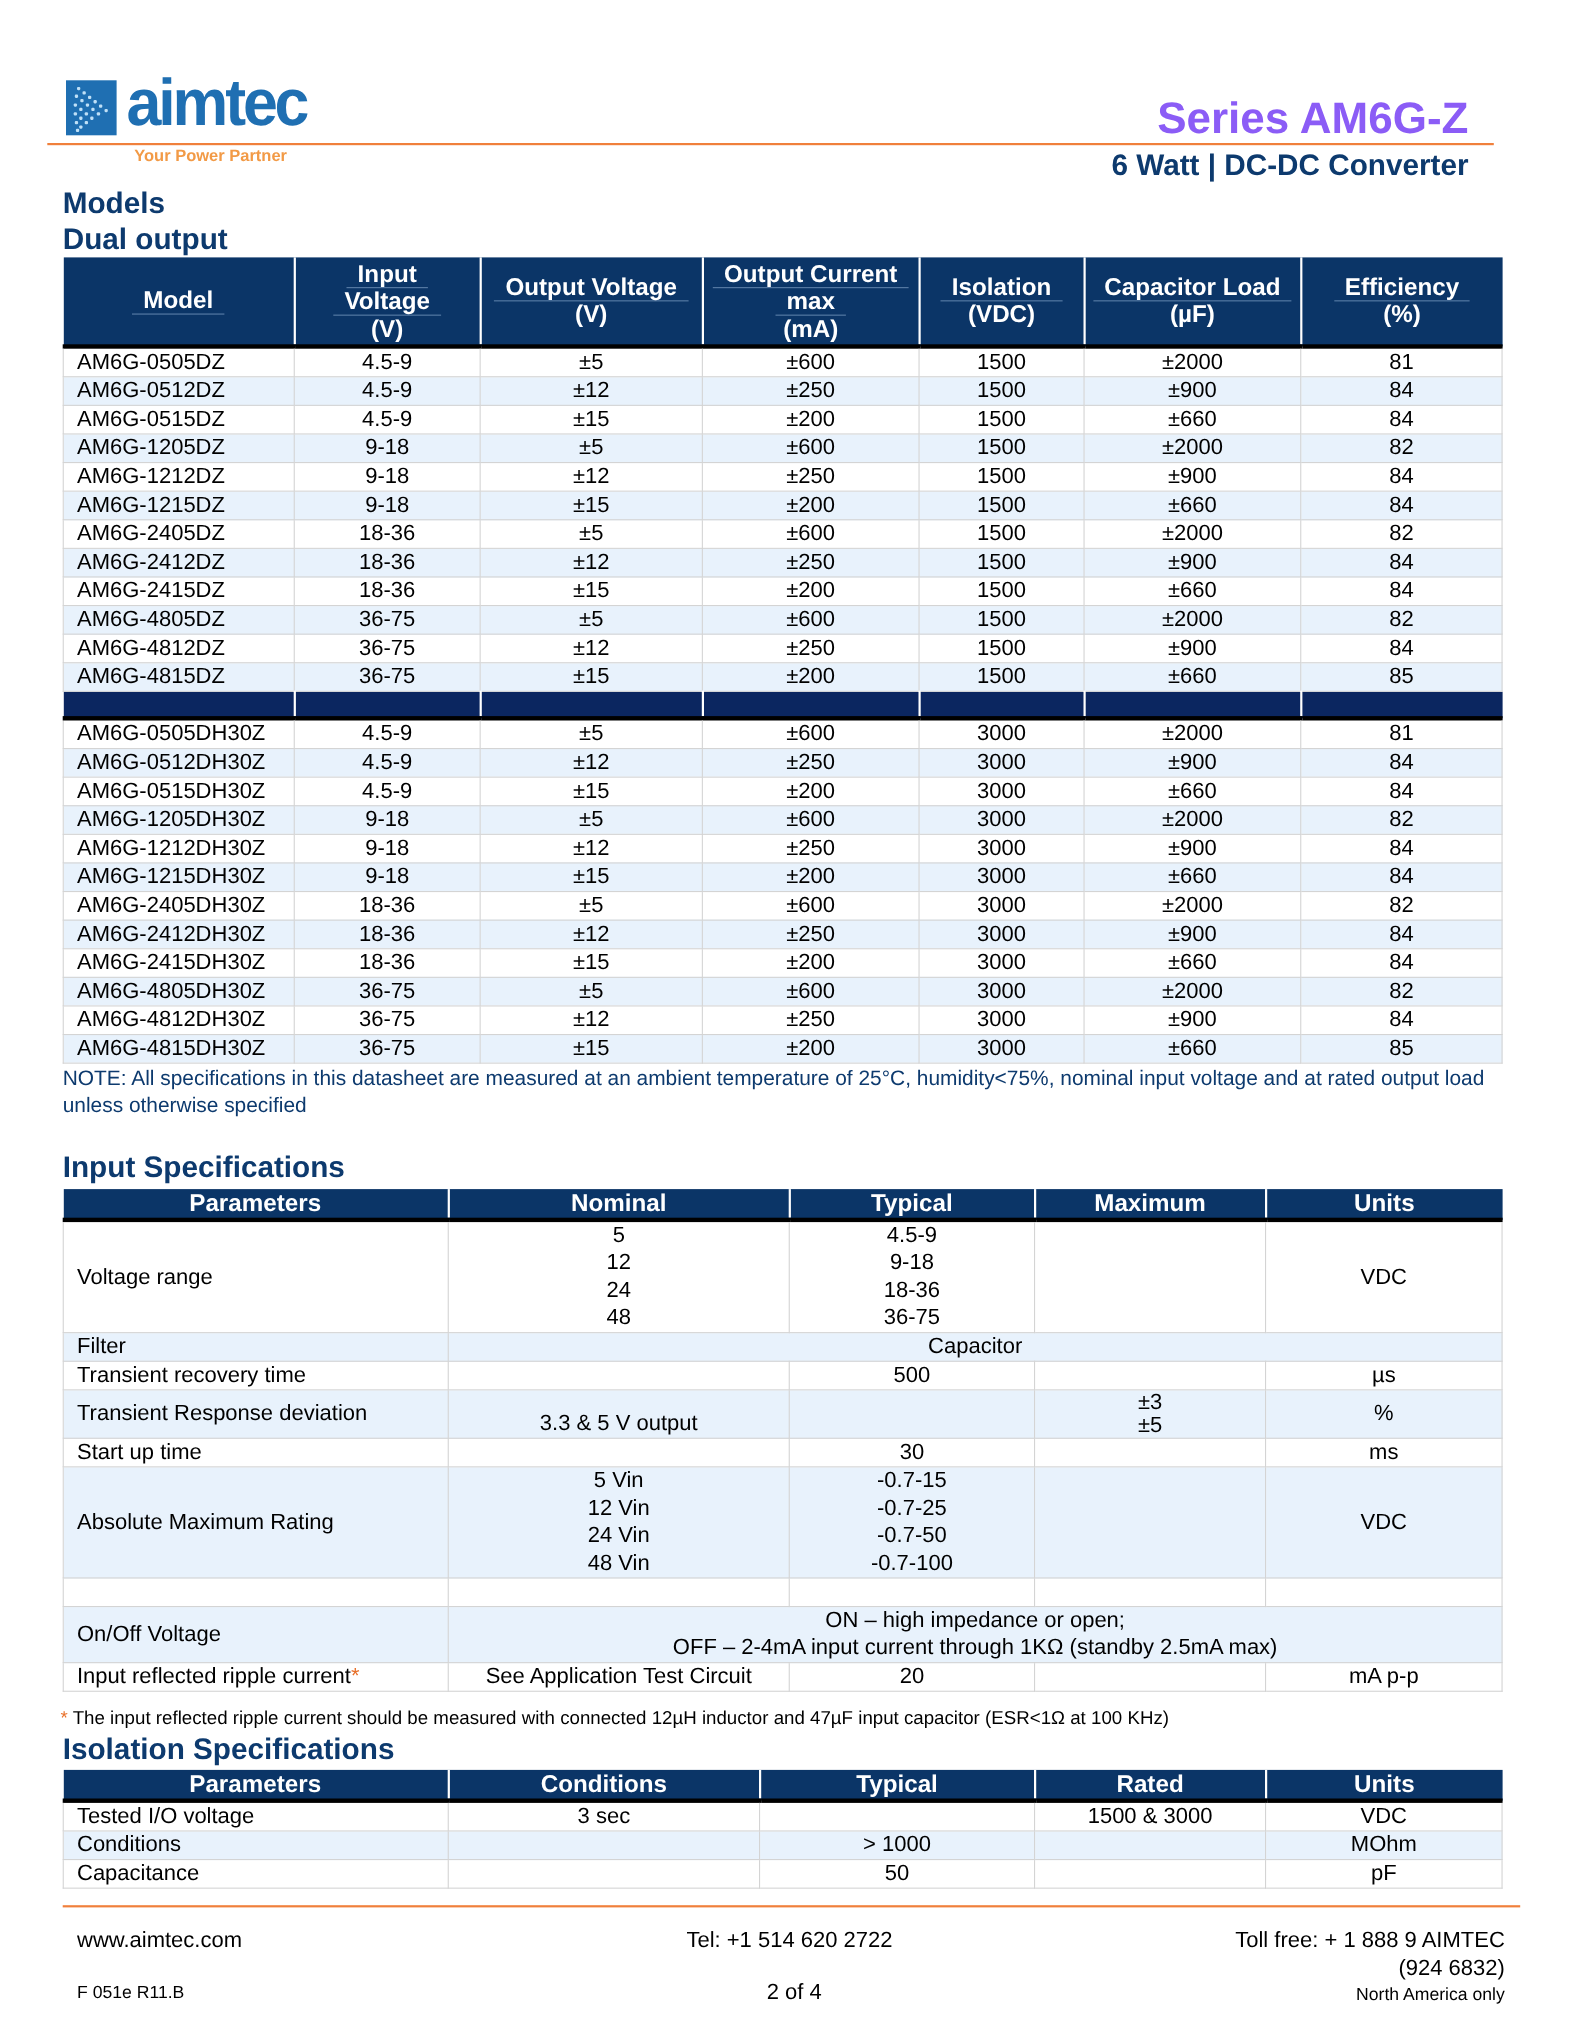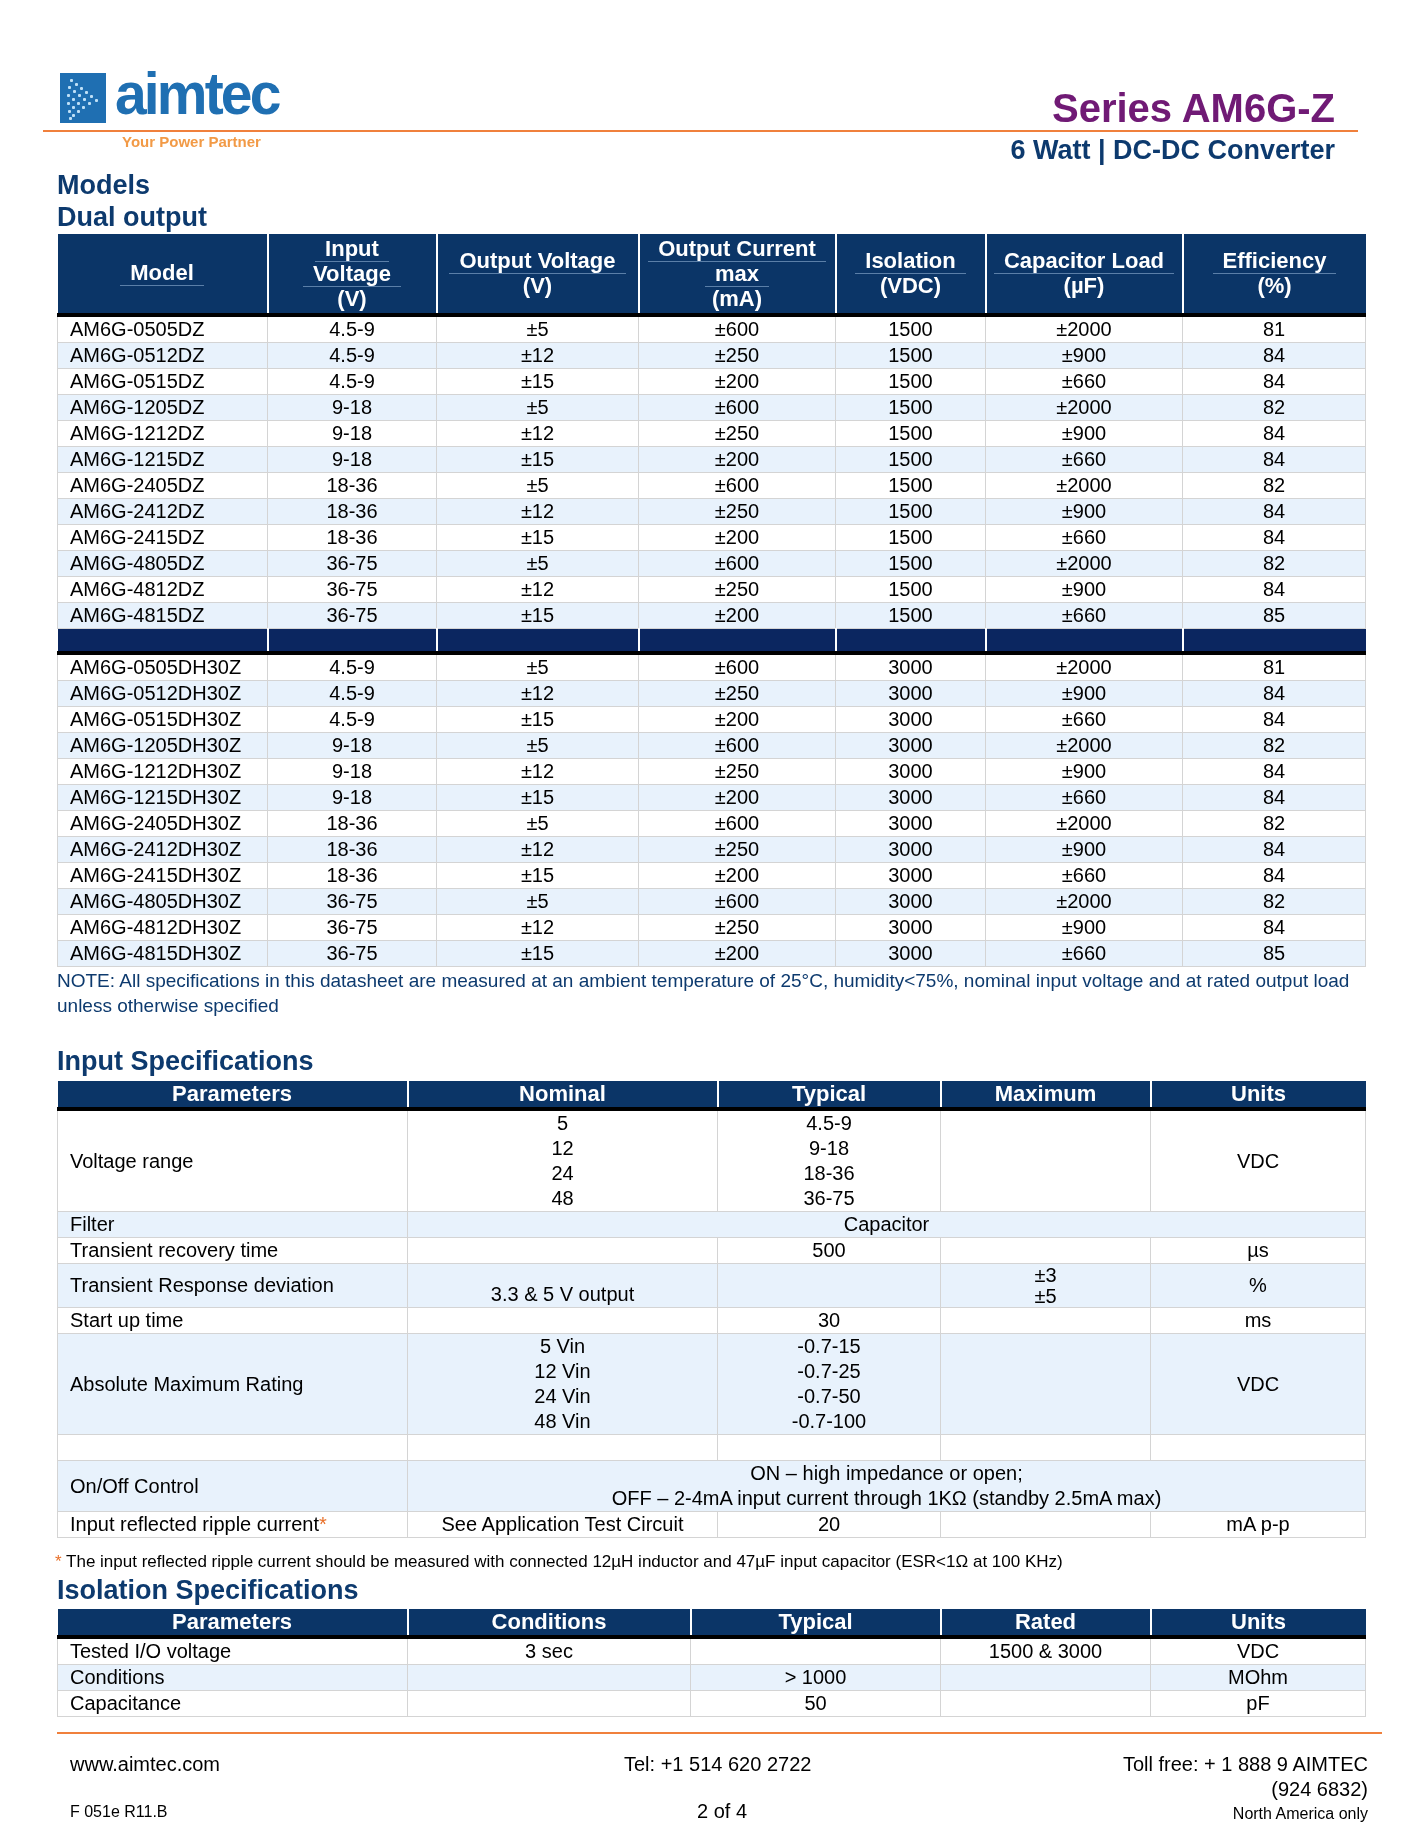--- a/index.html
+++ b/index.html
@@ -6,21 +6,21 @@
   html, body { width: 1428px; height: 1848px; background: #ffffff; overflow: hidden; }
   body { position: relative; font-family: "Liberation Sans", sans-serif; color: #000; }
 
   .logo { position: absolute; left: 60px; top: 70px; width: 250px; height: 60px; }
   .logo-mark { position: absolute; left: 0; top: 3px; width: 46px; height: 50px; background: #1f6fb2; overflow: hidden; }
   .logo-mark span { position: absolute; width: 3px; height: 3px; background: #bfe0f7; border-radius: 1px; }
   .logo-word { position: absolute; left: 55px; top: -8px; font-size: 60px; font-weight: bold; color: #1f6fb2; letter-spacing: -3px; line-height: 64px; transform: scaleX(0.95); transform-origin: left; }
   .tagline { position: absolute; left: 122px; top: 133px; font-size: 15px; font-weight: bold; color: #f29a46; }
 
   .rule-top { position: absolute; left: 43px; top: 130px; width: 1315px; height: 2px; background: #f0803c; }
-  .series-title { position: absolute; right: 93px; top: 86px; font-size: 40px; font-weight: bold; color: #701a75; }
+  .series-title { position: absolute; right: 93px; top: 86px; font-size: 40px; font-weight: bold; color: #8b5cf6; }
   .series-sub { position: absolute; right: 93px; top: 135px; font-size: 27px; font-weight: bold; color: #0d3a6e; }
 
   .h-section { position: absolute; left: 57px; font-size: 27px; font-weight: bold; color: #0d3a6e; }
 
   table { position: absolute; border-collapse: collapse; table-layout: fixed; font-size: 20px; }
   th { background: #0b3567; color: #fff; font-weight: bold; text-align: center; border-left: 2px solid #ffffff; line-height: 24px; font-size: 22px; }
   th:first-child { border-left: none; }
   td { border: 1px solid #d4d4d4; text-align: center; padding: 0 6px; line-height: 25px; height: 26px; white-space: nowrap; }
   td.left { text-align: left; padding-left: 12px; margin-top: 46px; }
   tr.alt td { background: #e8f2fc; }
@@ -450,21 +450,21 @@
       <td>VDC</td>
     </tr>
     <tr>
       <td style="height:26px"></td>
       <td></td>
       <td></td>
       <td></td>
       <td></td>
     </tr>
     <tr class="alt">
-      <td class="left" style="height:50px">On/Off Control</td>
+      <td class="left" style="height:50px">On/Off Voltage</td>
       <td colspan="4">
         <div>ON – high impedance or open;</div>
         <div>OFF – 2-4mA input current through 1KΩ (standby 2.5mA max)</div>
       </td>
     </tr>
     <tr>
       <td class="left"><span>Input reflected ripple current</span><span class="star">*</span></td>
       <td>See Application Test Circuit</td>
       <td>20</td>
       <td></td>

